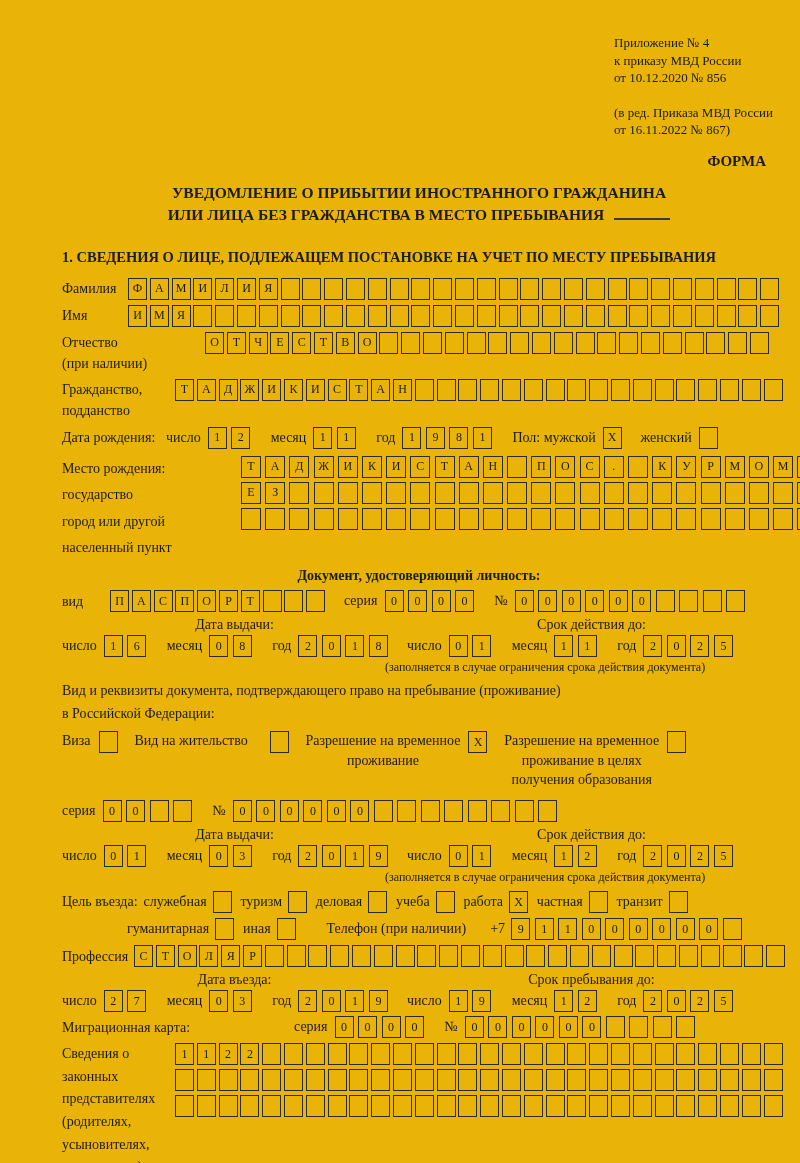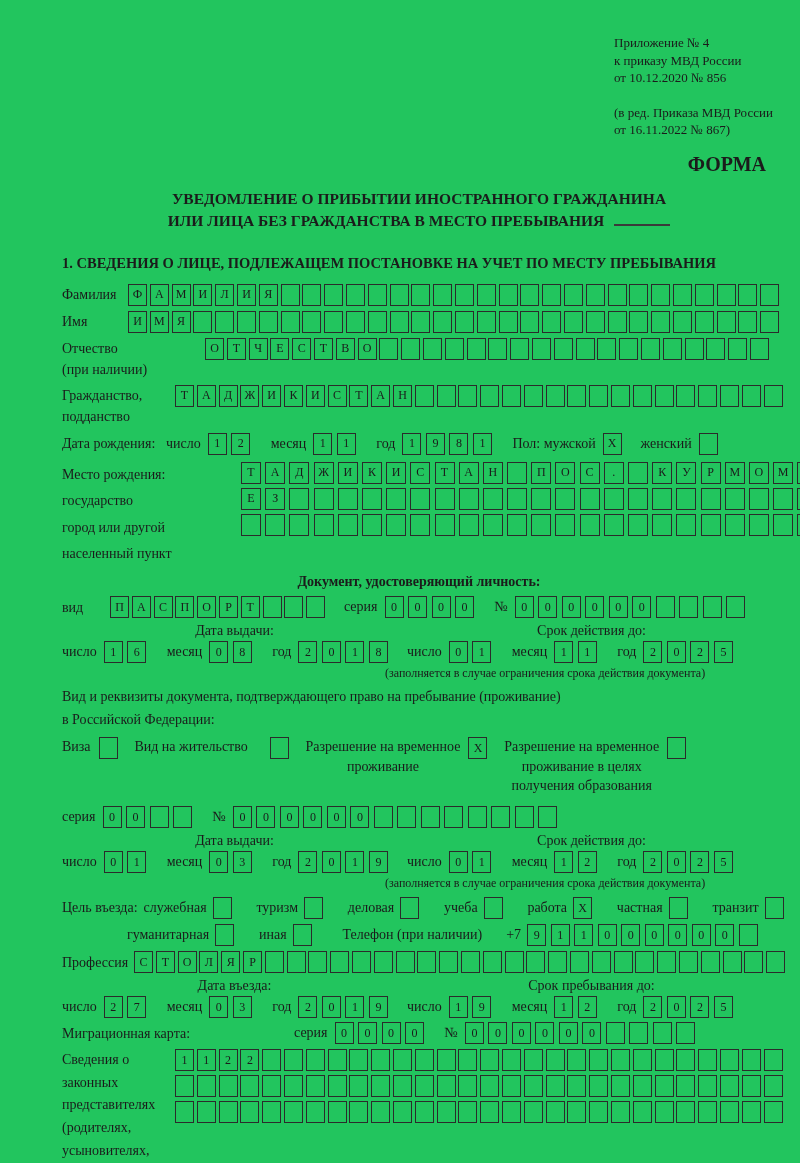--- a/index.html
+++ b/index.html
@@ -1,26 +1,26 @@
 <!DOCTYPE html>
 <html><head>
 <meta charset="utf-8">
 <style>
   html,body { margin:0; padding:0; background:#ffffff; }
   .page {
     width:800px; height:1163px; box-sizing:border-box; overflow:hidden;
-    background:#22c55e; color:#1b1b1b;
+    background:#eab308; color:#1b1b1b;
     font-family:"Liberation Serif","DejaVu Serif",serif; font-size:14px;
     padding:34px 24px 0 62px; position:relative;
   }
   .pre { white-space:pre-line; }
   
   .hdr { margin-left:552px; font-size:13px; line-height:1.35; }
   .hdr-block2 { margin-top:17px; }
-  .forma { text-align:right; font-weight:bold; font-size:20px; margin:14px 10px 0 0; }
+  .forma { text-align:right; font-weight:bold; font-size:15px; margin:14px 10px 0 0; }
   .title { text-align:center; font-weight:bold; font-size:15.5px; line-height:1.45; margin-top:12px; }
   .blank-line { display:inline-block; width:56px; border-bottom:2px solid #3a3a3a; height:0.9em; margin-left:10px; }
   .sec1 { font-weight:bold; font-size:14.5px; margin-top:22px; margin-bottom:12px; }
   
   .row { display:flex; align-items:center; margin-bottom:5px; }
   .row.top { align-items:flex-start; }
   .lbl { flex:none; line-height:1.5; }
   .w66{width:66px;} .w105{width:104px;} .w113{width:113px;} .w143{width:143px;} .w50{width:48px;} .w180{width:186px;}
   .cells { display:flex; flex-wrap:nowrap; }
   .cell {
@@ -43,21 +43,21 @@
   .date-line { display:flex; align-items:center; }
   .note { font-size:12px; margin-top:3px; margin-left:-22px; white-space:nowrap; }
   .para { line-height:1.65; margin:4px 0 2px 0; }
   
   .options { display:flex; align-items:flex-start; margin:6px 0 10px 0; }
   .opt-label { flex:none; line-height:1.4; }
   .opt-center { text-align:center; }
   .chk { margin-left:8px; }
   .ml14 { margin-left:14px; }
   .purpose-lbl { flex:none; margin-right:6px; }
-  .gap10 { margin-left:22px; }
+  .gap10 { margin-left:6px; }
   .phone-row { display:flex; align-items:center; margin-bottom:5px; padding-left:65px;text-align:center; }
   .rep-note { font-size:12.5px; margin:-20px 0 0 163px; white-space:nowrap; }
   .mc-series { margin-left:46px; }
 </style>
 </head>
 <body>
 
 <div class="page">
 
   <div class="hdr">

